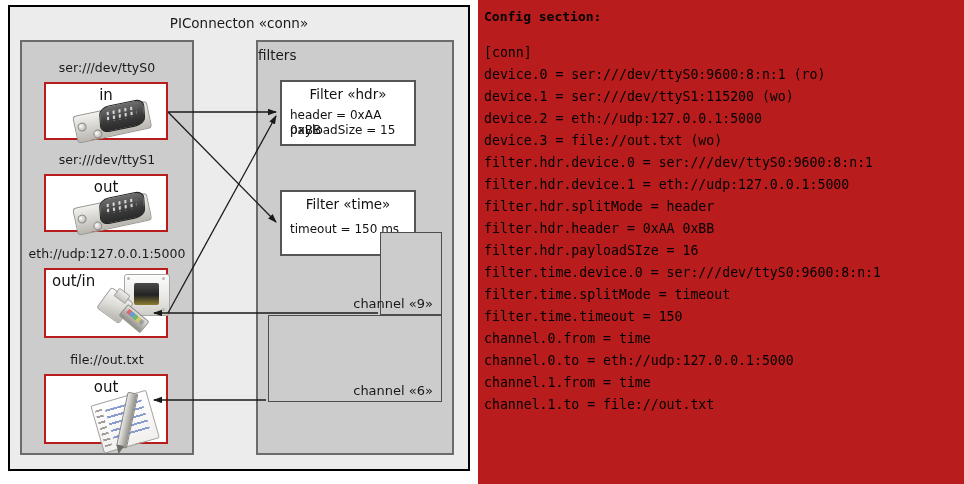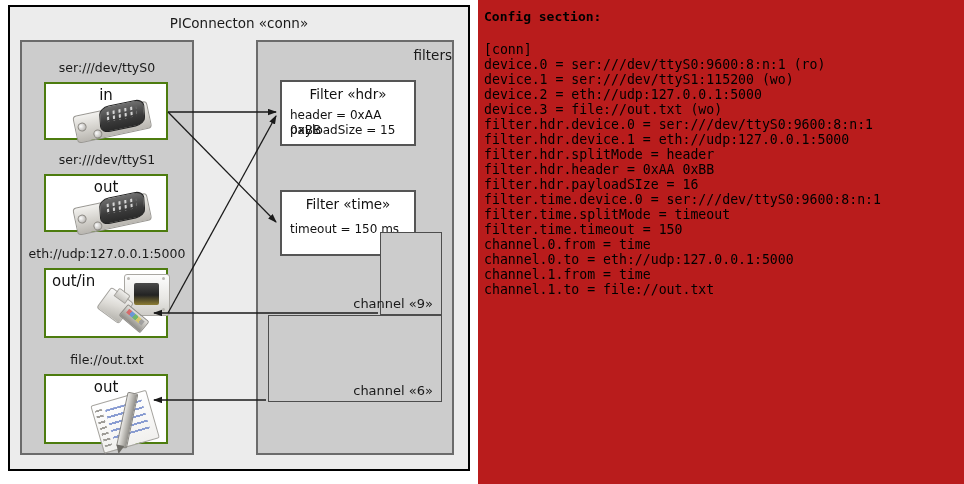--- a/index.html
+++ b/index.html
@@ -54,38 +54,38 @@
 
   #filters-panel {
     left: 256px; top: 40px;
     width: 198px; height: 415px;
   }
 
   .panel-title {
     position: absolute;
     left: 0; top: 5px;
     width: 100%;
-    text-align: right;
+    text-align: left;
     font-size: 13.5px;
     color: #1a1a1a;
   }
 
   
   .dev-label {
     position: absolute;
     text-align: center;
     font-size: 12.5px;
     color: #1a1a1a;
     white-space: nowrap;
   }
 
   .dev-box {
     position: absolute;
     background: #ffffff;
-    border: 2px solid #4d7c0f;
+    border: 2px solid #b91c1c;
     box-sizing: border-box;
   }
 
   .dev-box .dev-caption {
     position: absolute;
     left: 0; top: 2px;
     width: 100%;
     text-align: center;
     font-size: 15px;
     color: #111111;
@@ -310,21 +310,21 @@
     font-family: "DejaVu Sans Mono", monospace;
     font-weight: bold;
     font-size: 13px;
     color: #000000;
   }
   #config-body {
     position: absolute;
     left: 6px; top: 42px;
     font-family: "DejaVu Sans Mono", monospace;
     font-size: 13.2px;
-    line-height: 15px;
+    line-height: 22px;
     color: #000000;
     white-space: pre;
   }
 </style>
 </head>
 <body>
 
 <div id="diagram-area">
 
   <div class="outer-box">

